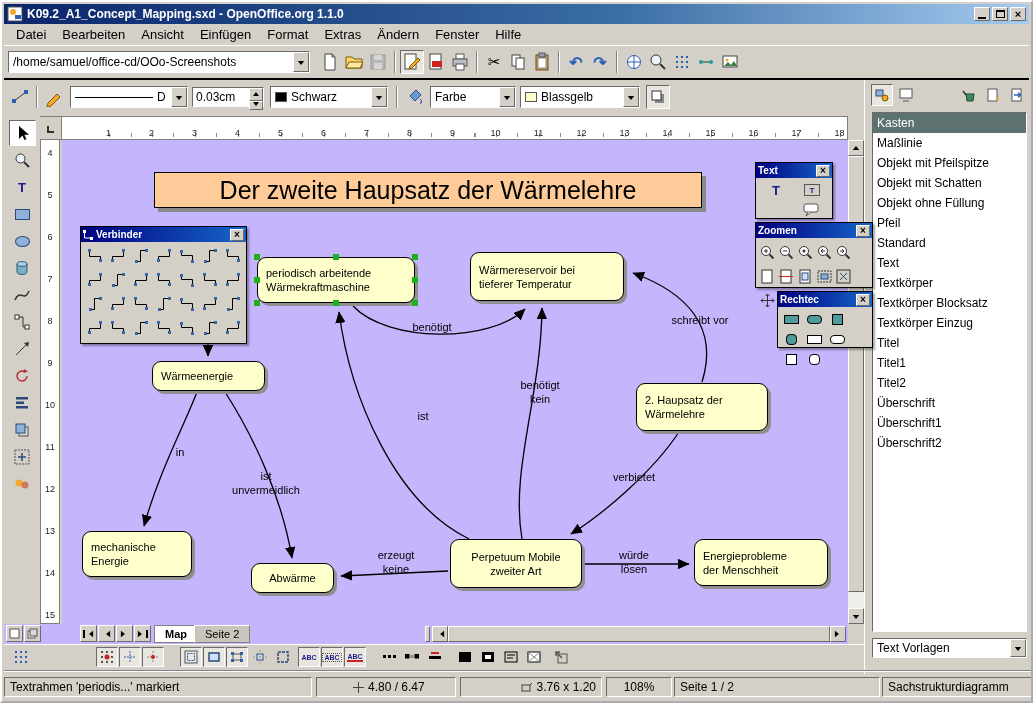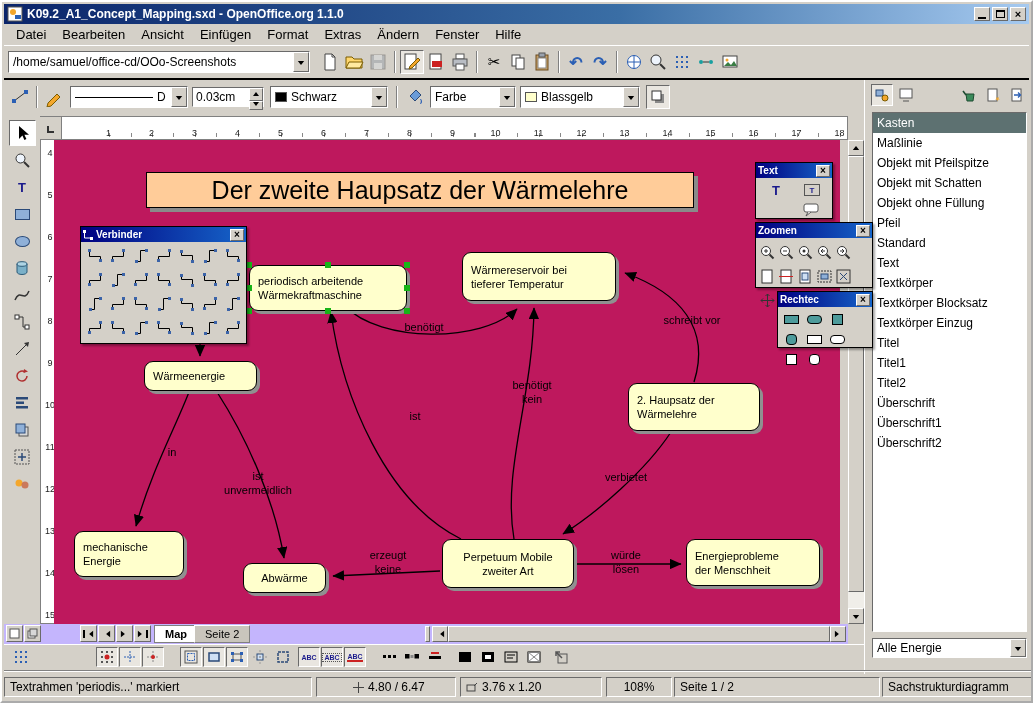--- a/index.html
+++ b/index.html
@@ -49,21 +49,21 @@
   
   #hruler{left:38px;top:114px;width:808px;height:24px;background:#fff;border:1px solid #808080;border-left:none;overflow:hidden;}
   #hnums{position:absolute;left:47px;top:5px;white-space:nowrap;}
   .hnum{display:inline-block;width:43px;text-align:center;font-size:9px;color:#222;}
   #hticks{position:absolute;left:69px;bottom:2px;width:740px;height:4px;background:repeating-linear-gradient(90deg,#888 0 1px,transparent 1px 21.5px);}
   #rcorner{position:absolute;left:0;top:0;width:22px;height:24px;background:#D4D0C8;border-right:1px solid #808080;display:flex;align-items:center;justify-content:center;}
   #vruler{left:38px;top:138px;width:20px;height:484px;background:#fff;border:1px solid #808080;border-top:none;overflow:hidden;}
   .vnum{display:block;height:42px;line-height:42px;text-align:center;font-size:9px;color:#222;}
 
   
-  #canvas{left:52px;top:138px;width:786px;height:484px;background:#be185d;overflow:hidden;}
+  #canvas{left:60px;top:138px;width:786px;height:484px;background:#c4b5fd;overflow:hidden;}
   #edges{position:absolute;left:0;top:0;}
   .edge{fill:none;stroke:#000;stroke-width:1.3px;}
   .cnode{position:absolute;background:#FFFFCC;border:1px solid #000;border-radius:9px;box-shadow:3px 3px 0 #909090;display:flex;align-items:center;font-size:11px;line-height:14px;z-index:2;}
   .cnode .ntext{white-space:pre-line;padding:2px 4px 2px 8px;}
   .cnode.center{justify-content:center;text-align:center;}
   .cnode.center .ntext{padding:2px 4px;}
   #dtitle{position:absolute;left:92px;top:32px;width:548px;height:36px;background:#FFCC99;border:1px solid #000;box-shadow:4px 4px 0 #8a8a8a;display:flex;align-items:center;justify-content:center;font-size:25px;z-index:2;}
   .elabel{position:absolute;transform:translate(-50%,-50%);font-size:11px;line-height:14px;text-align:center;white-space:pre-line;z-index:3;}
   .hnd{position:absolute;width:6px;height:6px;background:#18b418;z-index:4;}
 
@@ -467,21 +467,21 @@
       <path class="edge" d="M640 242C657 188 626 153 571 133" marker-end="url(#ah)"></path>
       <path class="edge" d="M617 292C592 330 544 372 509 394" marker-end="url(#ah)"></path>
       <path class="edge" d="M386 431L279 436" marker-end="url(#ah)"></path>
       <path class="edge" d="M522 424H627" marker-end="url(#ah)"></path>
     </svg>
 
     <div id="dtitle">
         <span>Der zweite Haupsatz der Wärmelehre</span>
       </div>
 
-    <div class="cnode" style="left:195px;top:117px;width:158px;height:46px;margin-top:8px;">
+    <div class="cnode" style="left:195px;top:117px;width:158px;height:46px;">
       <span class="ntext">periodisch arbeitende
 Wärmekraftmaschine</span>
       <span class="hnd" style="left:-4px;top:-4px;"></span>
       <span class="hnd" style="left:75px;top:-4px;"></span>
       <span class="hnd" style="left:154px;top:-4px;"></span>
       <span class="hnd" style="left:-4px;top:19px;"></span>
       <span class="hnd" style="left:154px;top:19px;"></span>
       <span class="hnd" style="left:-4px;top:42px;"></span>
       <span class="hnd" style="left:75px;top:42px;"></span>
       <span class="hnd" style="left:154px;top:42px;"></span>
@@ -585,21 +585,21 @@
         <div class="si">Textkörper Blocksatz</div>
         <div class="si">Textkörper Einzug</div>
         <div class="si">Titel</div>
         <div class="si">Titel1</div>
         <div class="si">Titel2</div>
         <div class="si">Überschrift</div>
         <div class="si">Überschrift1</div>
         <div class="si">Überschrift2</div>
       </div>
     <div class="combo abs" style="left:7px;top:558px;width:155px;height:20px;">
-      <span class="ct">Alle Energie</span>
+      <span class="ct">Text Vorlagen</span>
       <span class="ca">
           <i class="tri-d tri-s"></i>
         </span>
     </div>
   </div>
 
   <div id="tabrow" class="abs">
     <span class="navbtn raised" style="left:2px;">
         <svg width="11" height="11" viewBox="0 0 11 11" style="margin:2px;">
           <rect x="1" y="1" width="9" height="9" fill="#fff" stroke="#555"></rect>
@@ -795,21 +795,21 @@
   <div id="statusbar" class="abs">
     <div class="sfield" style="left:0;width:308px;">
         <span>Textrahmen 'periodis...' markiert</span>
       </div>
     <div class="sfield" style="left:312px;width:140px;padding-left:36px;">
       <svg width="11" height="11" viewBox="0 0 11 11">
           <path d="M5.5 0v11M0 5.5h11" stroke="#444"></path>
         </svg>
       <span>4.80 / 6.47</span>
     </div>
-    <div class="sfield" style="left:456px;width:142px;">
+    <div class="sfield" style="left:456px;width:142px;justify-content:flex-end;">
       <svg width="12" height="11" viewBox="0 0 12 11">
           <rect x="1" y="3" width="8" height="6" fill="none" stroke="#444"></rect>
           <path d="M11 1L8 4" stroke="#444"></path>
         </svg>
       <span>3.76 x 1.20</span>
     </div>
     <div class="sfield" style="left:602px;width:66px;justify-content:center;">
         <span>108%</span>
       </div>
     <div class="sfield" style="left:670px;width:206px;">

